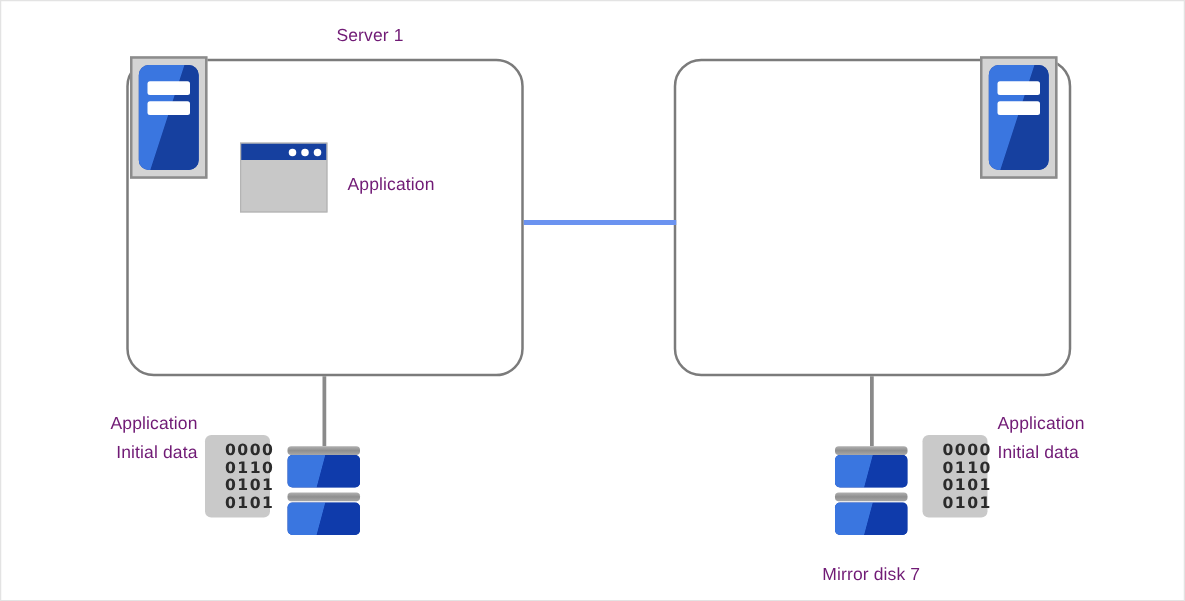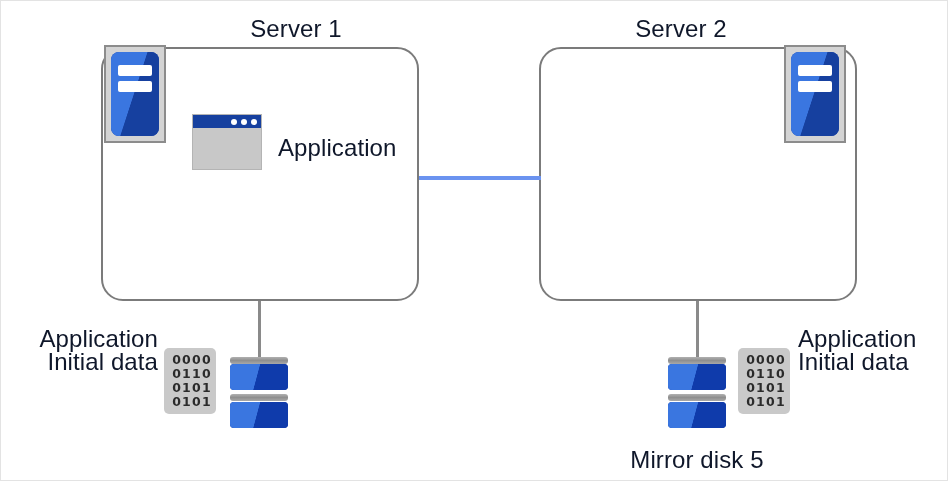--- a/index.html
+++ b/index.html
@@ -18,22 +18,22 @@
     height: 481px;
     background: #ffffff;
     border: 1px solid #e3e3e3;
     box-sizing: border-box;
     overflow: hidden;
   }
 
   
   .lbl {
     position: absolute;
-    color: #0f172a;
-    font-size: 24px;
+    color: #701a75;
+    font-size: 14px;
     line-height: 21px;
     white-space: pre;
     letter-spacing: 0.1px;
   }
   .lbl.center { text-align: center; }
   .lbl.right  { text-align: right; }
 
   
   .server-box {
     position: absolute;
@@ -107,22 +107,21 @@
   .app-icon .dot.d3 { right: 4px; }
 
   
   .data-card {
     position: absolute;
     width: 52px;
     height: 66px;
     background: #c9c9c9;
     border-radius: 5px;
     box-sizing: border-box;
-    padding: 5px 0 0 4px;
-    text-align: center;
+    padding: 5px 0 0 16px;
   }
   .data-card .row {
     font-family: "DejaVu Sans", sans-serif;
     font-weight: bold;
     font-size: 12.5px;
     line-height: 14px;
     color: #2b2b2b;
     letter-spacing: 1.2px;
   }
 
@@ -194,21 +193,20 @@
   <div class="app-icon" style="left:191px; top:113px;">
     <div class="titlebar">
       <span class="dot d1"></span>
       <span class="dot d2"></span>
       <span class="dot d3"></span>
     </div>
   </div>
 
   <div class="lbl" style="left:277px; top:136px;">Application</div>
 
-  <div class="lbl center" style="left:580px; top:17px; width:200px;">Server 2</div>
 
   <div class="server-box" style="left:538px; top:46px; width:318px; height:254px;"></div>
 
   <div class="server-icon" style="left:783px; top:44px;">
     <div class="body">
       <div class="glint"></div>
       <div class="bar b1"></div>
       <div class="bar b2"></div>
     </div>
   </div>
@@ -245,21 +243,21 @@
     <div class="spacer s1"></div>
     <div class="platter p1">
       <div class="sheen"></div>
     </div>
     <div class="spacer s2"></div>
     <div class="platter p2">
       <div class="sheen"></div>
     </div>
   </div>
 
-  <div class="lbl center" style="left:596px; top:448px; width:200px;">Mirror disk 5</div>
+  <div class="lbl center" style="left:596px; top:448px; width:200px;">Mirror disk 7</div>
 
   <div class="data-card" style="left:737px; top:347px;">
     <div class="row">0000</div>
     <div class="row">0110</div>
     <div class="row">0101</div>
     <div class="row">0101</div>
   </div>
 
   <div class="lbl" style="left:797px; top:327px;">Application</div>
   <div class="lbl" style="left:797px; top:350px;">Initial data</div>

